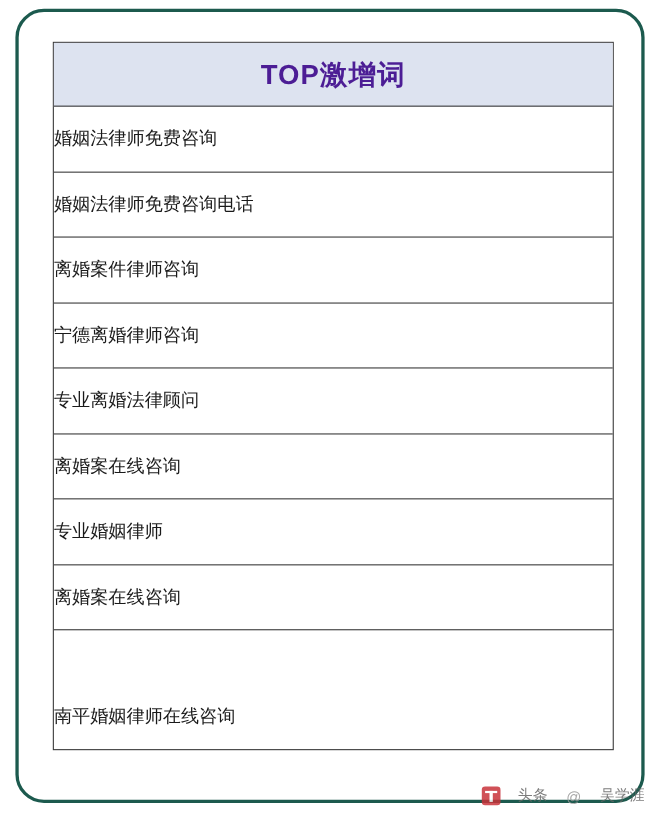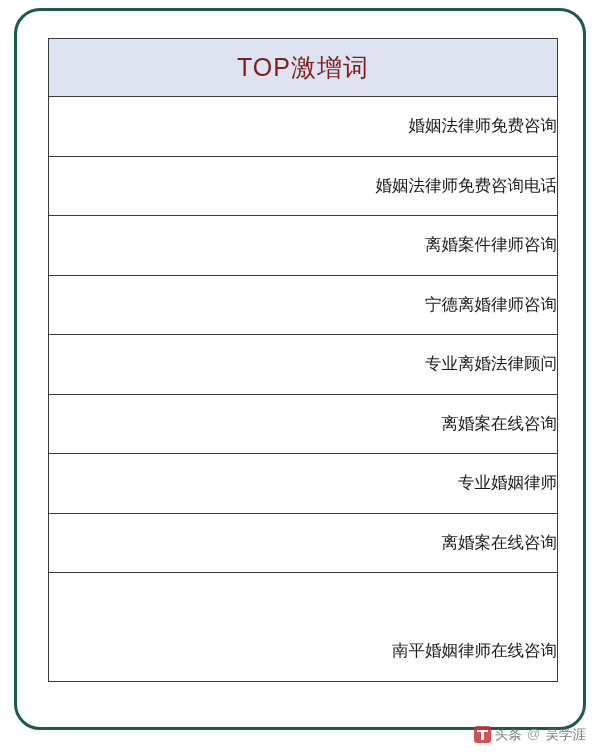--- a/index.html
+++ b/index.html
@@ -41,50 +41,50 @@
     background: #dde3f0;
     border-bottom: 1px solid #3a3a3a;
     display: flex;
     align-items: center;
     justify-content: center;
     box-sizing: border-box;
   }
 
   .header-title {
     font-size: 25px;
-    color: #7f1d1d;
-    font-weight: normal;
+    color: #4c1d95;
+    font-weight: bold;
     letter-spacing: 1px;
   }
 
   .row {
     height: 59.5px;
     display: flex;
     align-items: center;
-    justify-content: flex-end;
+    justify-content: flex-start;
     border-bottom: 1px solid #3a3a3a;
     box-sizing: border-box;
   }
   .row:last-child {
     border-bottom: none;
     margin-top: 48px;
   }
 
   .row-text {
     font-size: 16.5px;
     color: #1a1a1a;
   }
 
   .watermark {
     position: absolute;
     right: 14px;
-    bottom: 8px;
+    bottom: 20px;
     display: flex;
-    align-items: flex-start;
-    gap: 4px;
+    align-items: flex-end;
+    gap: 16px;
     opacity: 0.85;
   }
   .wm-logo {
     width: 17px;
     height: 17px;
     background: #c8333a;
     border-radius: 3px;
     position: relative;
     flex: none;
   }

